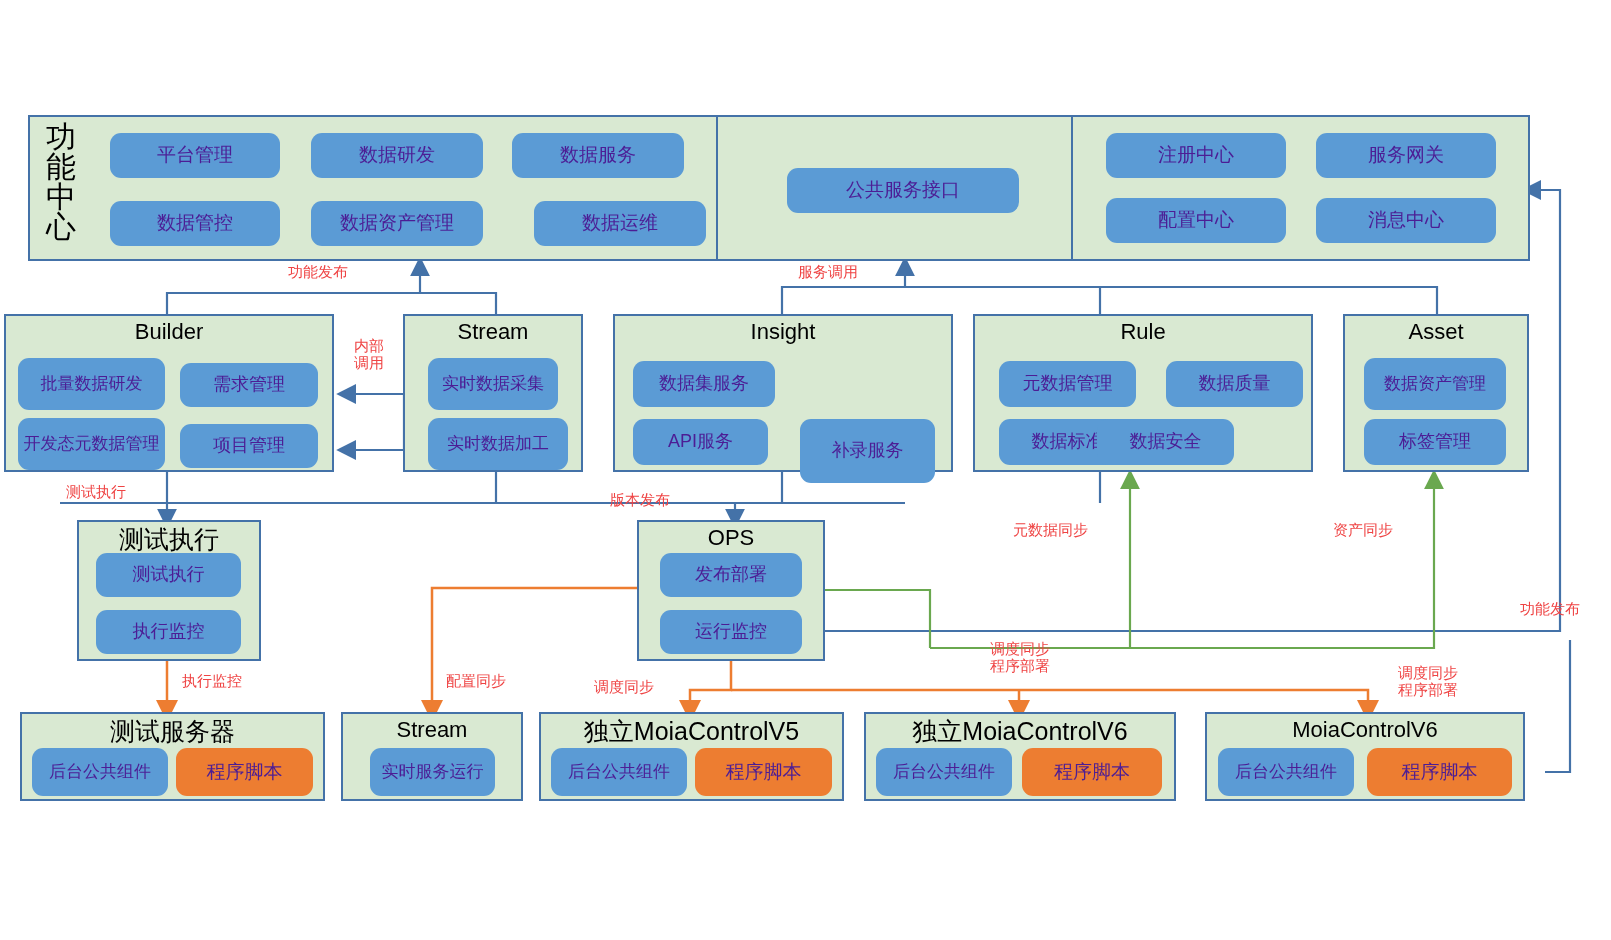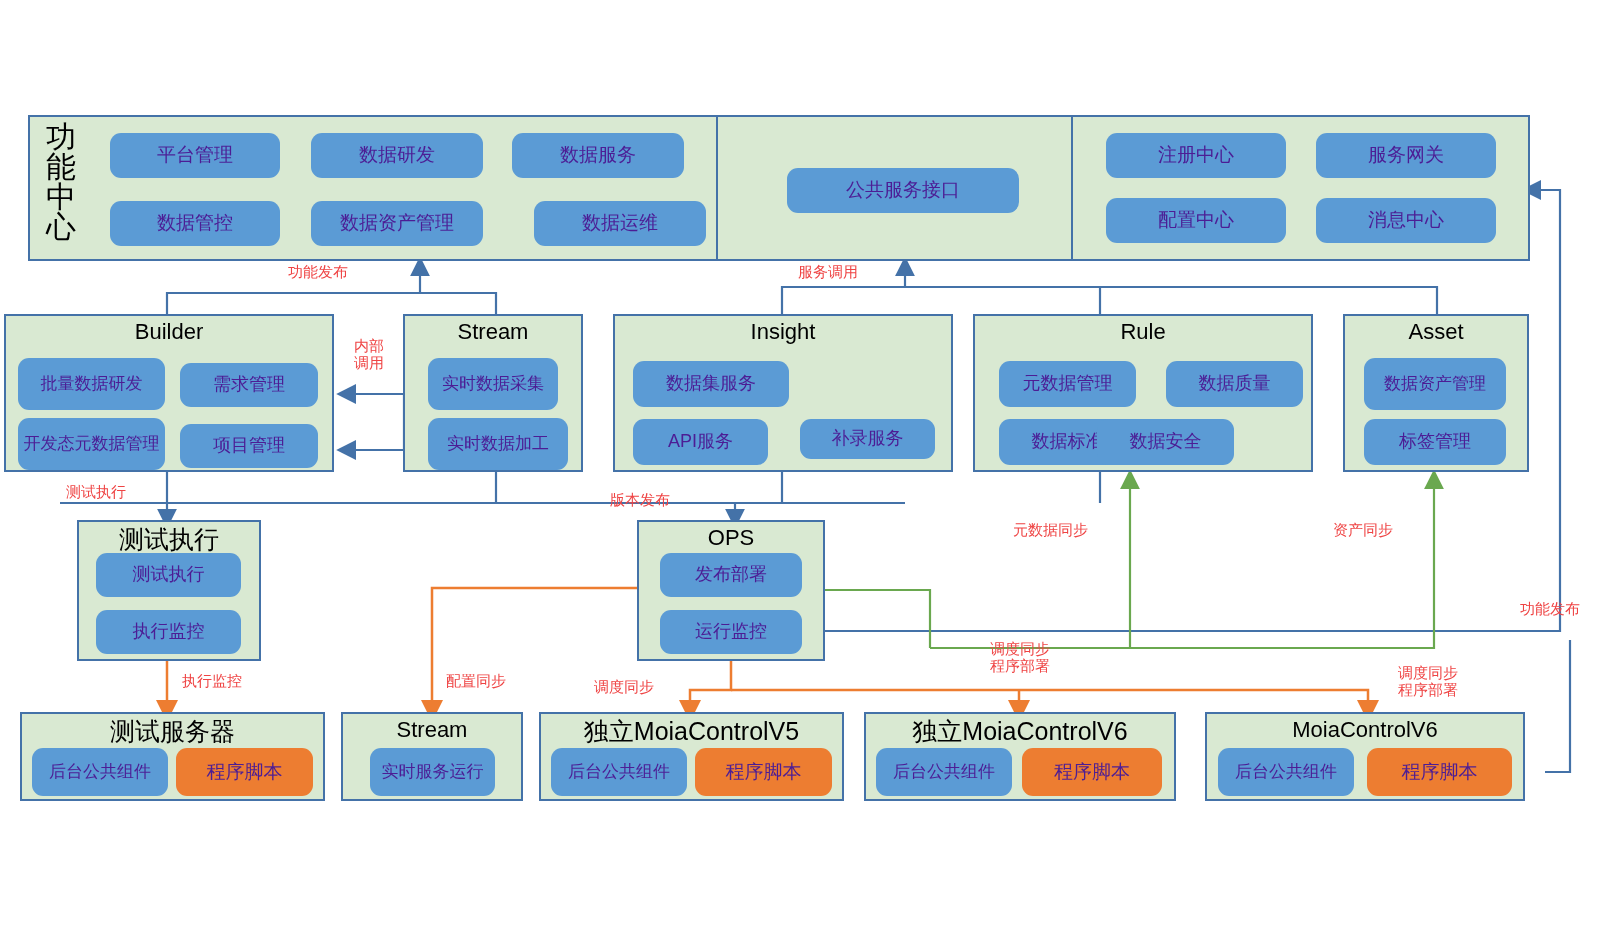--- a/index.html
+++ b/index.html
@@ -168,23 +168,23 @@
 
   <div class="panel" style="left:403px;top:314px;width:180px;height:158px;">
     <div class="panel-title">Stream</div>
   </div>
   <div class="chip xs" style="left:428px;top:358px;width:130px;height:52px;">实时数据采集</div>
   <div class="chip xs" style="left:428px;top:418px;width:140px;height:52px;">实时数据加工</div>
 
   <div class="panel" style="left:613px;top:314px;width:340px;height:158px;">
     <div class="panel-title">Insight</div>
   </div>
-  <div class="chip sm" style="left:633px;top:361px;width:156px;height:46px;text-align:center;">数据集服务</div>
+  <div class="chip sm" style="left:633px;top:361px;width:142px;height:46px;text-align:center;">数据集服务</div>
   <div class="chip sm" style="left:633px;top:419px;width:135px;height:46px;">API服务</div>
-  <div class="chip sm" style="left:800px;top:419px;width:135px;height:40px;">补录服务</div>
+  <div class="chip sm" style="left:800px;top:419px;width:135px;height:64px;">补录服务</div>
 
   <div class="panel" style="left:973px;top:314px;width:340px;height:158px;">
     <div class="panel-title">Rule</div>
   </div>
   <div class="chip sm" style="left:999px;top:361px;width:137px;height:46px;">元数据管理</div>
   <div class="chip sm" style="left:1166px;top:361px;width:137px;height:46px;">数据质量</div>
   <div class="chip sm" style="left:999px;top:419px;width:137px;height:46px;">数据标准</div>
   <div class="chip sm" style="left:1097px;top:419px;width:137px;height:46px;">数据安全</div>
 
   <div class="panel" style="left:1343px;top:314px;width:186px;height:158px;">

